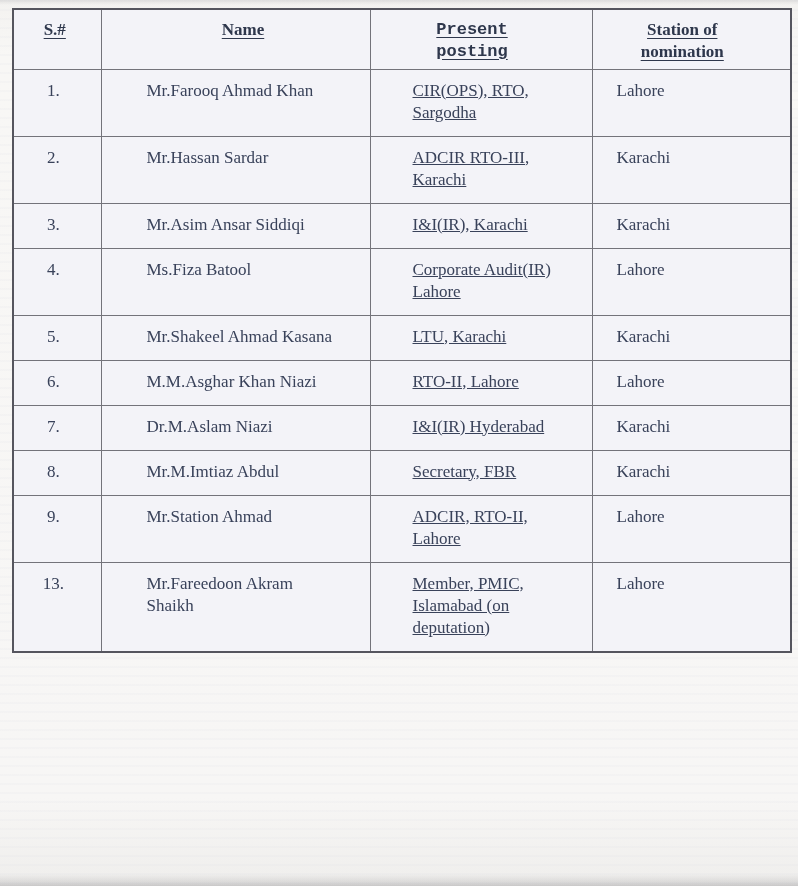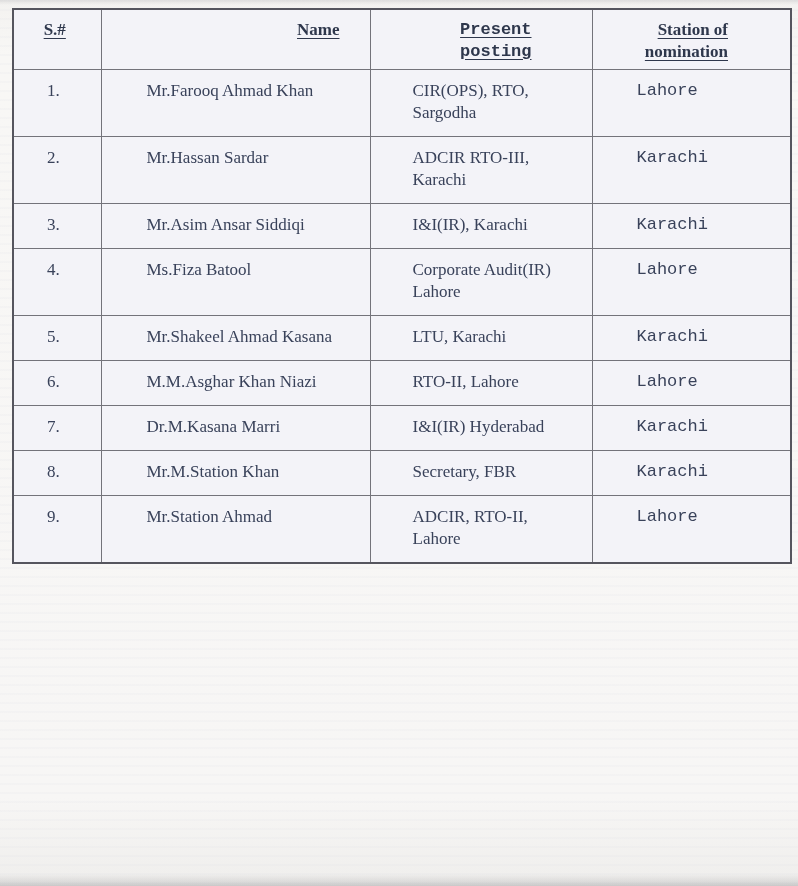--- a/index.html
+++ b/index.html
@@ -41,35 +41,35 @@
     overflow: hidden;
   }
   .doc-table { border: 2.4px solid #55555e; }
 
   .doc-table thead tr { height: 60px; }
   .doc-table th {
     font-weight: bold;
     text-decoration: underline;
     text-underline-offset: 3px;
     color: #2e374c;
-    text-align: right;
+    text-align: center;
     padding-top: 9px;
   }
   th.h-sn { text-align: center; padding-right: 6px; }
   th.h-name    { padding-left: 45px; padding-right: 30px; }
   th.h-posting { padding-left: 42px; padding-right: 60px; font-family: Liberation Mono, monospace; }
   th.h-station { padding-left: 44px; padding-right: 62px; }
 
   td.cell-sn {
     text-align: center;
     padding: 10px 8px 12px 0;
   }
   td.cell-name    { padding: 10px 35px 12px 45px; }
-  td.cell-posting { padding: 10px 30px 12px 42px; }
-  td.cell-station { padding: 10px 12px 12px 44px; font-family: Liberation Mono, monospace; }
+  td.cell-posting { padding: 10px 30px 12px 42px; text-decoration: underline; }
+  td.cell-station { padding: 10px 12px 12px 24px; }
 
   .edge-shadow {
     position: absolute;
     left: 0; right: 0; bottom: 0;
     height: 12px;
     background: linear-gradient(180deg, rgba(120,120,125,0) 0%, rgba(120,120,125,0.18) 70%, rgba(100,100,105,0.28) 100%);
   }
   .edge-top {
     position: absolute;
     left: 0; right: 0; top: 0;
@@ -130,33 +130,39 @@
       <td class="cell-station">Karachi</td>
     </tr>
         <tr>
       <td class="cell-sn">6.</td>
       <td class="cell-name">M.M.Asghar Khan Niazi</td>
       <td class="cell-posting">RTO-II, Lahore</td>
       <td class="cell-station">Lahore</td>
     </tr>
         <tr>
       <td class="cell-sn">7.</td>
-      <td class="cell-name">Dr.M.Kasana Marri</td>
+      <td class="cell-name">Dr.M.Aslam Niazi</td>
       <td class="cell-posting">I&amp;I(IR) Hyderabad</td>
       <td class="cell-station">Karachi</td>
     </tr>
         <tr>
       <td class="cell-sn">8.</td>
-      <td class="cell-name">Mr.M.Station Khan</td>
+      <td class="cell-name">Mr.M.Imtiaz Abdul</td>
       <td class="cell-posting">Secretary, FBR</td>
       <td class="cell-station">Karachi</td>
     </tr>
         <tr>
       <td class="cell-sn">9.</td>
       <td class="cell-name">Mr.Station Ahmad</td>
       <td class="cell-posting">ADCIR, RTO-II, Lahore</td>
       <td class="cell-station">Lahore</td>
     </tr>
+        <tr>
+      <td class="cell-sn">13.</td>
+      <td class="cell-name">Mr.Fareedoon Akram Shaikh</td>
+      <td class="cell-posting">Member, PMIC, Islamabad (on deputation)</td>
+      <td class="cell-station">Lahore</td>
+    </tr>
       </tbody>
   </table>
 
   <div class="edge-shadow"></div>
 </div>
 
 </body></html>

